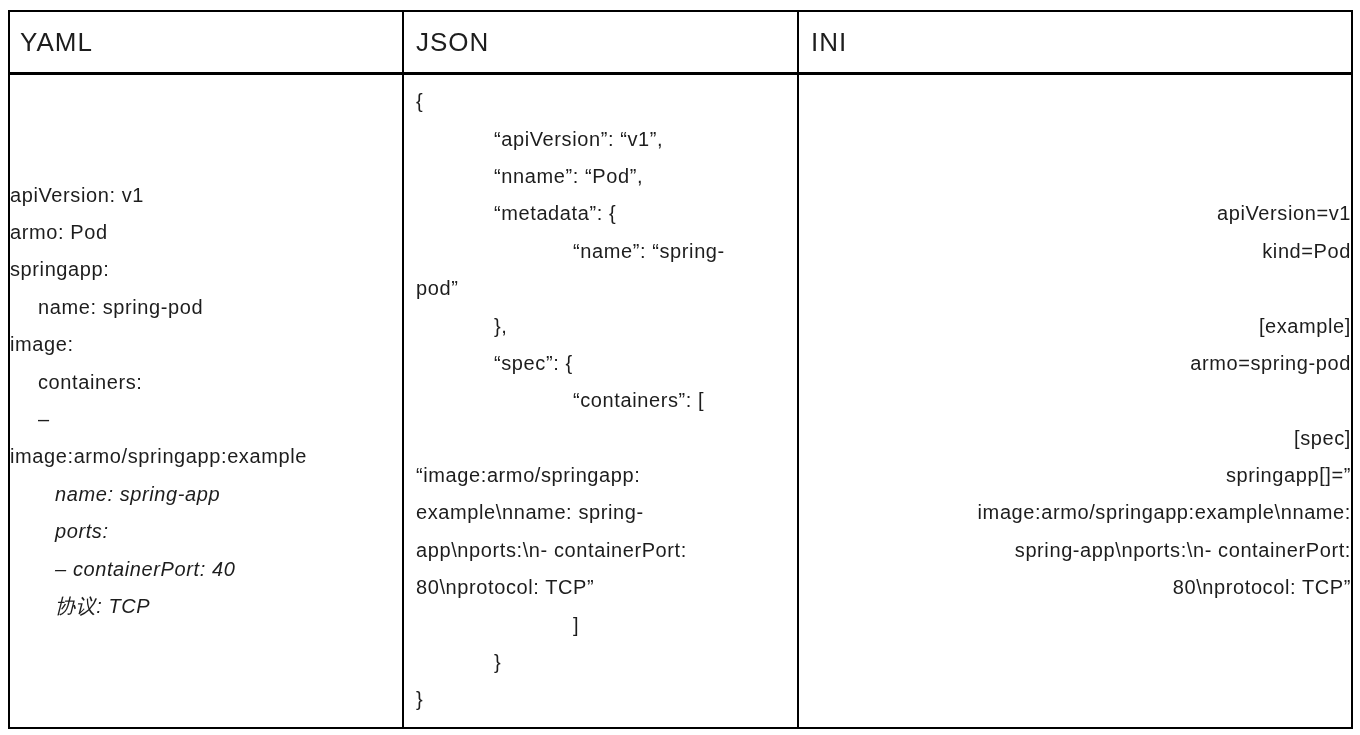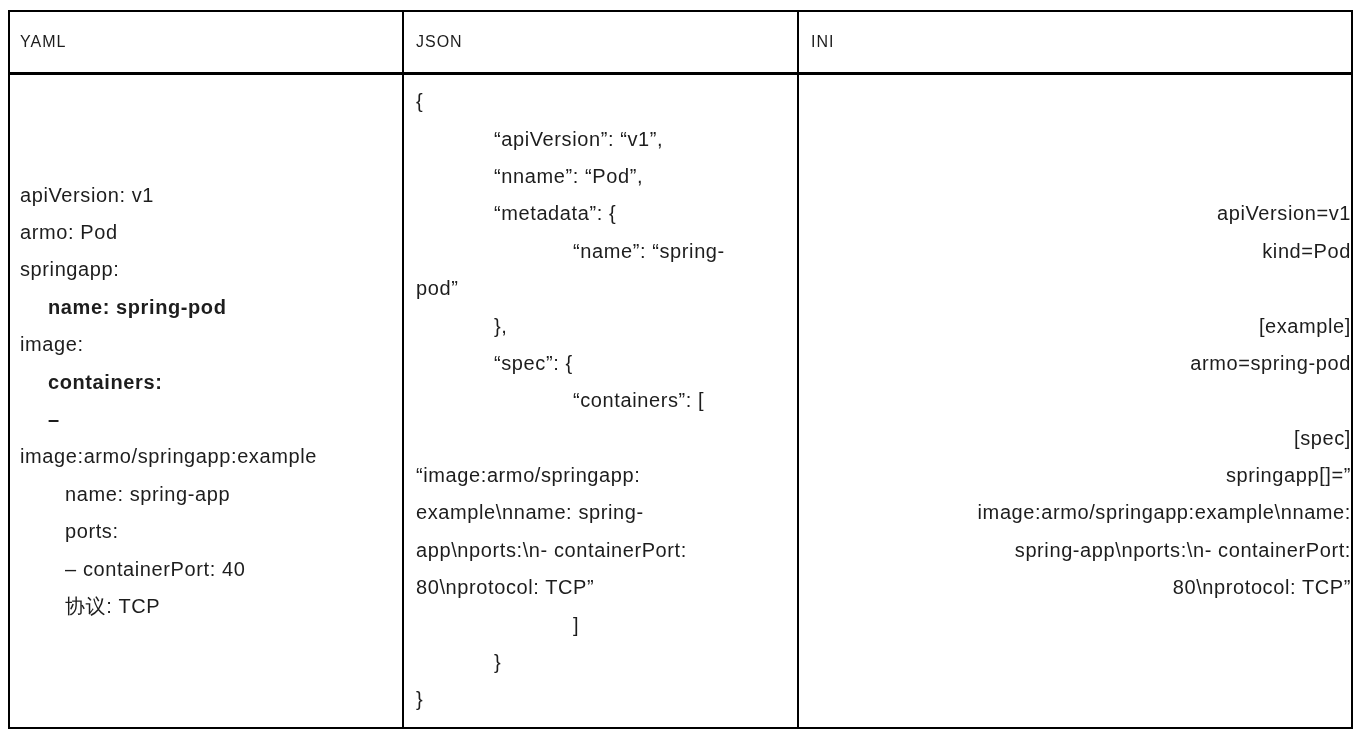--- a/index.html
+++ b/index.html
@@ -15,40 +15,40 @@
     border-collapse:collapse;table-layout:fixed;
     background:#ffffff;
   }
   table.cmp,table.cmp th,table.cmp td{
     border:2px solid #000000;
   }
   table.cmp thead th{
     height:60px;
     border-bottom:3px solid #000000;
     text-align:left;vertical-align:middle;
-    font-size:16px;font-weight:400;letter-spacing:1px;
+    font-size:26px;font-weight:400;letter-spacing:1px;
     padding:0 0 0 12px;
   }
   table.cmp thead th.h-yaml{padding-left:10px;}
   table.cmp tbody td{
     vertical-align:middle;
     padding:0;
   }
   .code{
     font-size:20px;font-weight:300;letter-spacing:0.6px;
   }
   .line{
     height:37.4px;line-height:37.4px;
     white-space:pre;overflow:visible;
   }
-  .cell-yaml .code{padding-left:10px;}
+  .cell-yaml .code{padding-left:0;}
   .cell-json .code{padding-left:12px;}
   .cell-ini  .code{padding-left:21px;text-align:right;}
-  .cell-yaml .i1{padding-left:28px;font-weight:bold;}
-  .cell-yaml .i2{padding-left:45px;}
+  .cell-yaml .i1{padding-left:28px;}
+  .cell-yaml .i2{padding-left:45px;font-style:italic;}
   .cell-json .i1{padding-left:78px;}
   .cell-json .i2{padding-left:157px;}
 </style>
 </head>
 <body>
 
 <table class="cmp">
   <colgroup>
     <col style="width:394px">
     <col style="width:395px">

